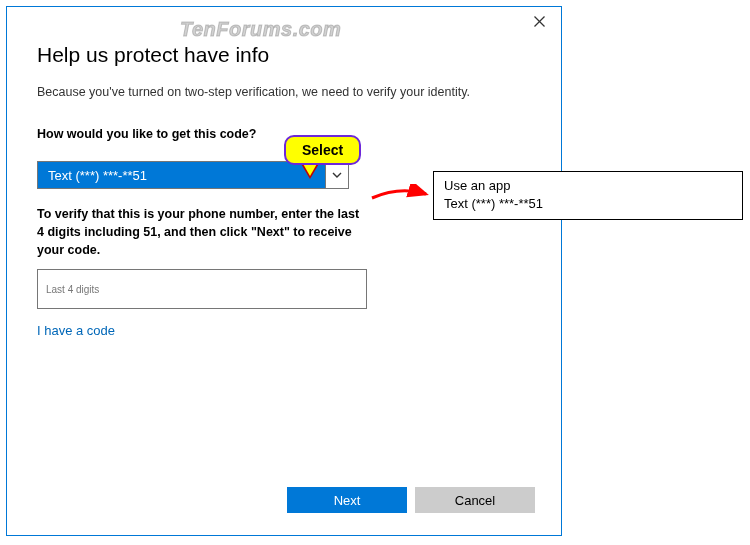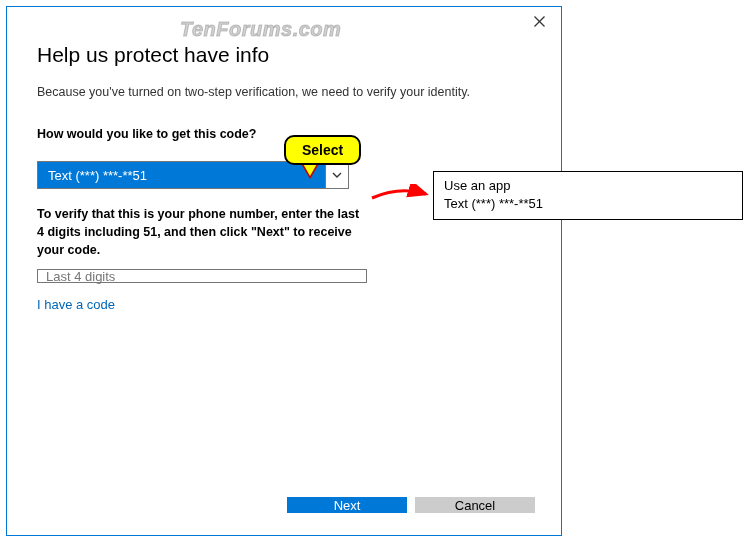--- a/index.html
+++ b/index.html
@@ -87,60 +87,60 @@
   .verify-text {
     font-size: 12.5px;
     font-weight: 600;
     color: #000;
     line-height: 1.45;
     max-width: 330px;
     margin-bottom: 10px;
   }
   .input-box {
     width: 330px;
-    height: 14px;
+    height: 40px;
     border: 1px solid #767676;
-    font-size: 13px;
+    font-size: 10px;
     padding: 0 8px;
     color: #777;
     display: flex;
     align-items: center;
     margin-bottom: 14px;
   }
   .link {
     font-size: 13px;
     color: #0067b8;
     cursor: pointer;
   }
   .button-row {
     position: absolute;
     right: 26px;
     bottom: 22px;
     display: flex;
     gap: 8px;
   }
   .btn {
     width: 120px;
-    height: 16px;
+    height: 26px;
     display: flex;
     align-items: center;
     justify-content: center;
     font-size: 13px;
     border: none;
   }
   .btn-primary { background: #0078d7; color: #fff; }
   .btn-secondary { background: #cccccc; color: #000; }
 
   
   .callout {
     position: absolute;
     left: 284px;
     top: 135px;
     background: #ffff00;
-    border: 2px solid #000000;
+    border: 2px solid #6d28d9;
     border-radius: 10px;
     padding: 5px 16px;
     font-size: 14px;
     font-weight: 700;
     color: #000;
     z-index: 5;
     text-align: center;
   }
   .callout-tail {
     position: absolute;

